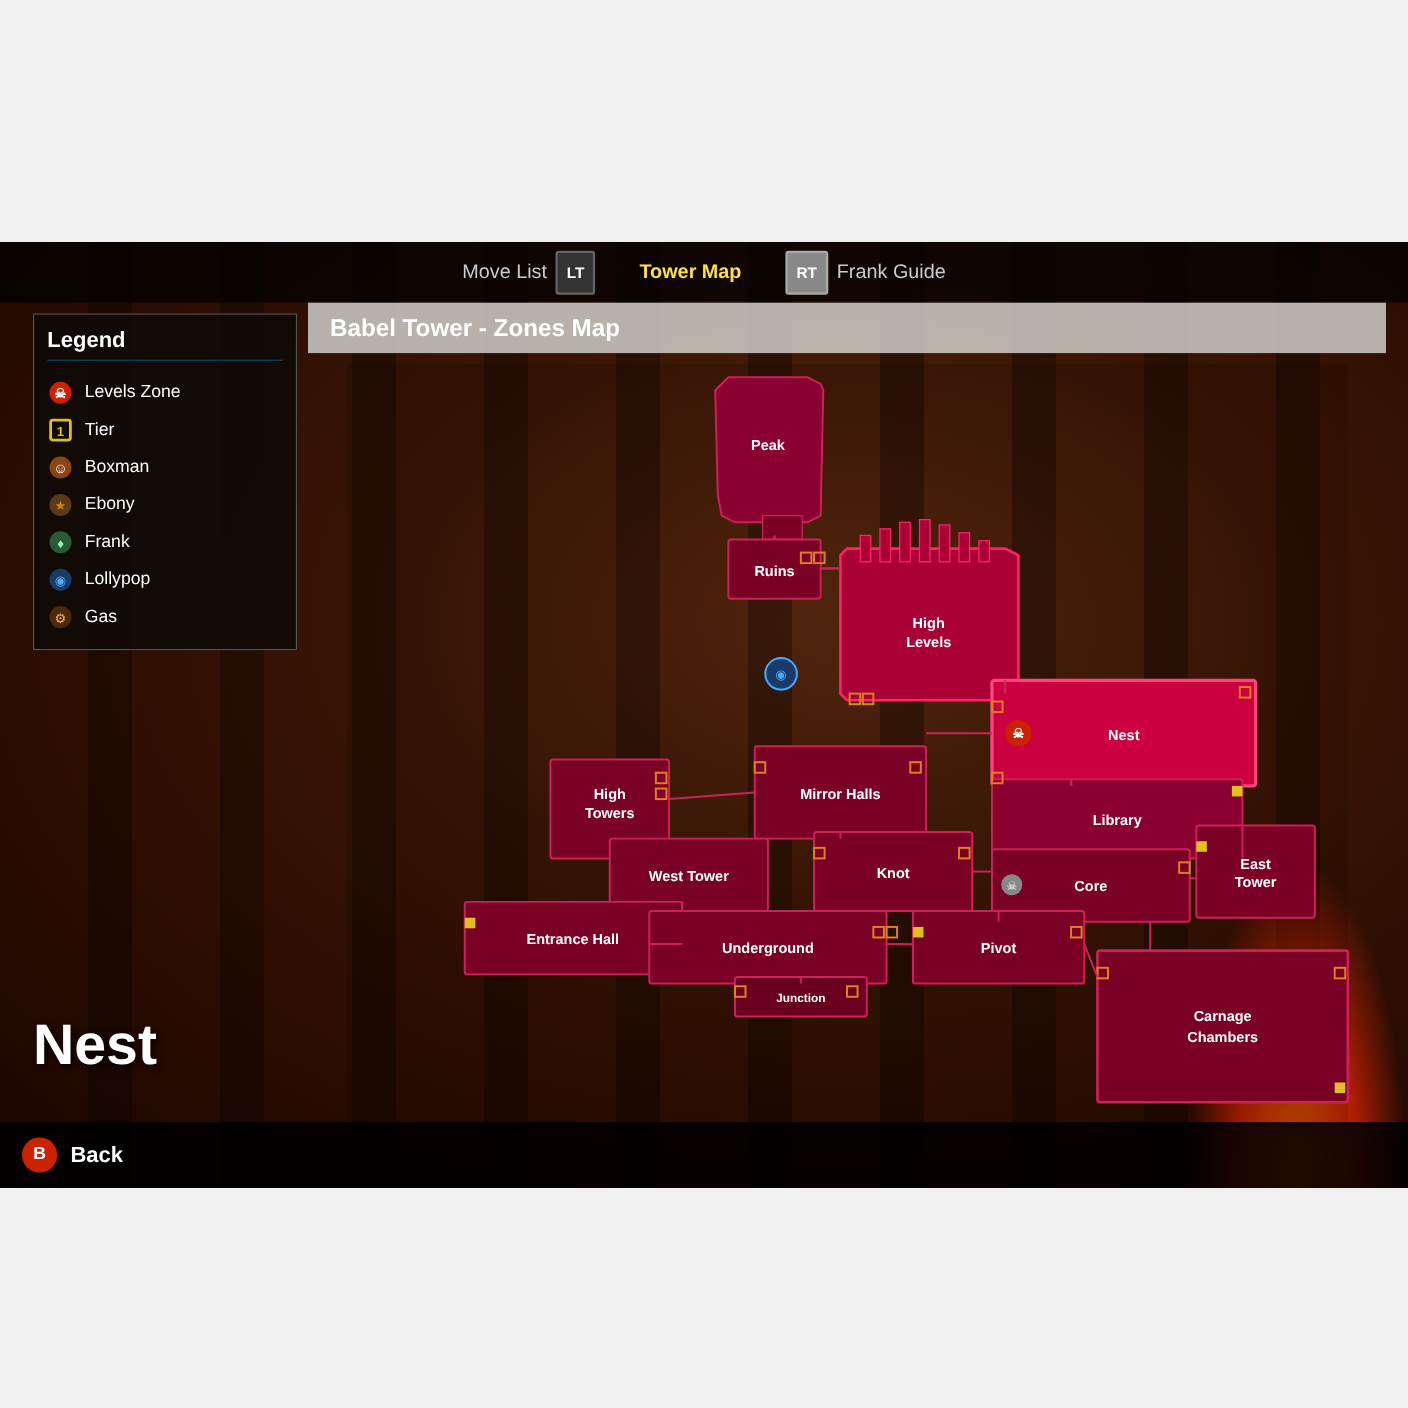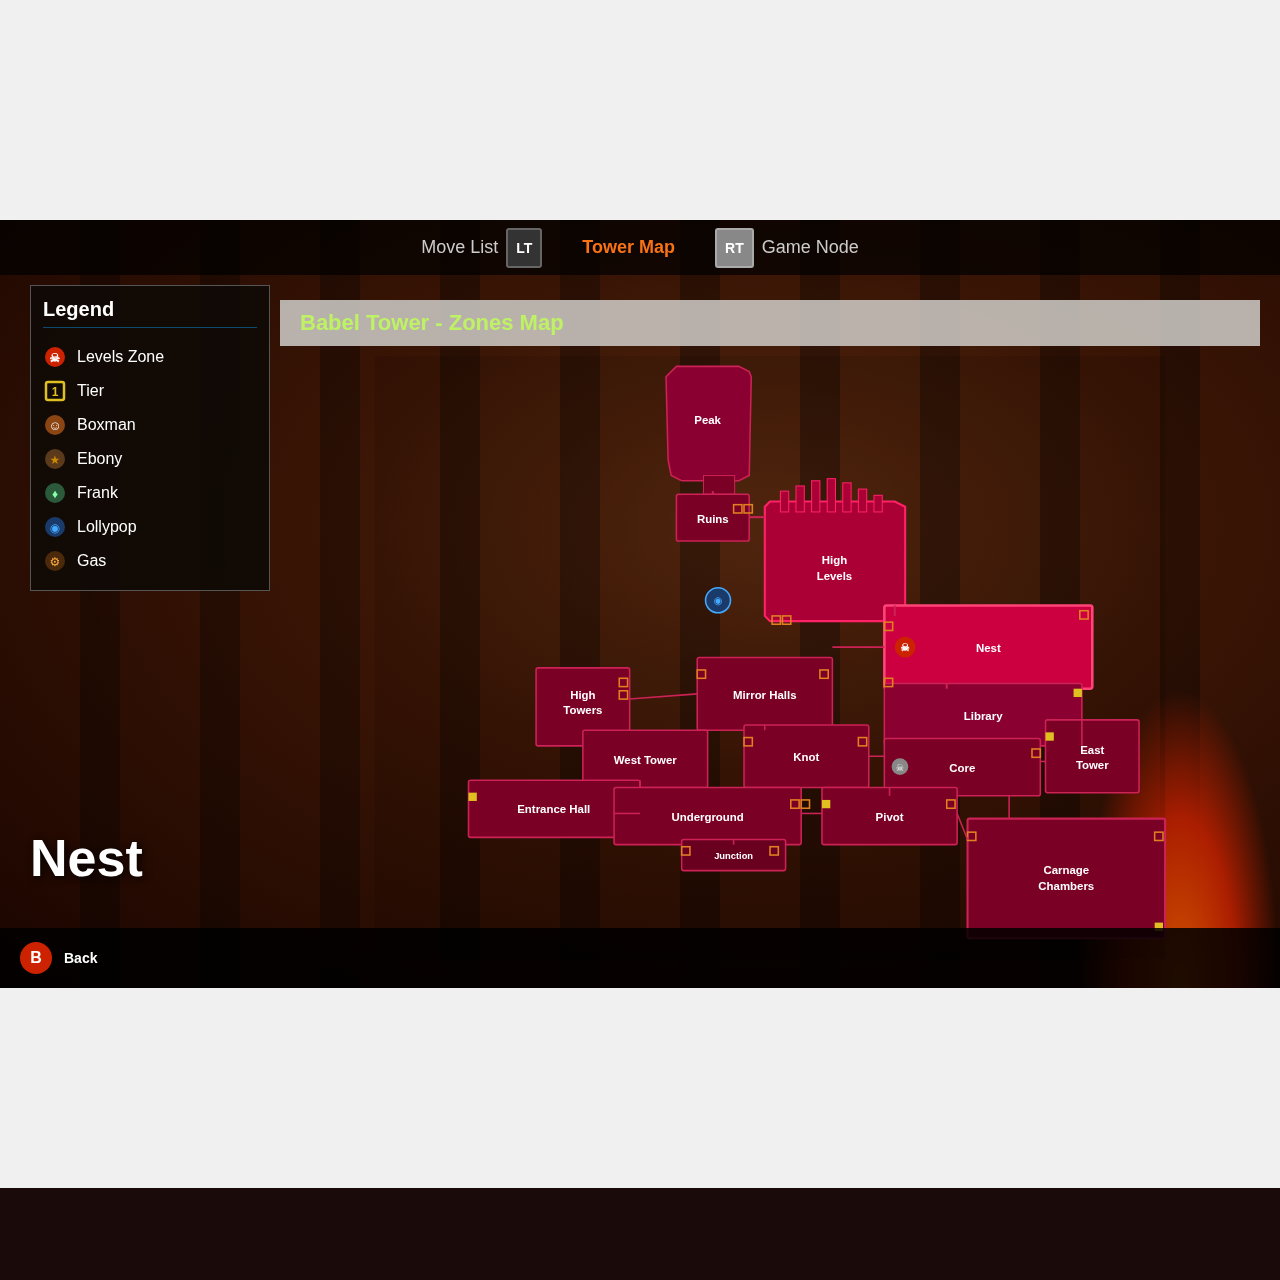--- a/index.html
+++ b/index.html
@@ -15,21 +15,21 @@
     
     .top-white {
       width: 100%;
       height: 220px;
       background: #f0f0f0;
     }
 
     
     .game-area {
       width: 100%;
-      height: 768px;
+      height: 860px;
       position: relative;
       background: #2a0a05;
       overflow: hidden;
     }
 
     
     .bg-texture {
       position: absolute;
       inset: 0;
       background: 
@@ -81,21 +81,21 @@
 
     .nav-item {
       display: flex;
       align-items: center;
       gap: 8px;
       color: #ccc;
       font-size: 18px;
     }
 
     .nav-item.active {
-      color: #f97316;
+      color: #fde047;
       font-weight: bold;
     }
 
     .nav-button {
       background: #888;
       border: 2px solid #aaa;
       color: white;
       font-weight: bold;
       font-size: 14px;
       padding: 10px 8px;
@@ -167,23 +167,22 @@
       right: 20px;
       bottom: 60px;
       z-index: 10;
     }
 
     .map-title-bar {
       background: rgba(200, 195, 190, 0.9);
       padding: 10px 20px;
       font-size: 22px;
       font-weight: bold;
-      color: #bef264;
+      color: #ffffff;
       margin-bottom: 10px;
-      margin-top: 25px;
     }
 
     
     .tower-map-svg {
       width: 100%;
       height: calc(100% - 50px);
     }
 
     
     .bottom-bar {
@@ -208,21 +207,21 @@
       display: flex;
       align-items: center;
       justify-content: center;
       color: white;
       font-weight: bold;
       font-size: 16px;
     }
 
     .back-label {
       color: white;
-      font-size: 14px;
+      font-size: 20px;
       font-weight: bold;
     }
 
     
     .bottom-white {
       width: 100%;
       height: 200px;
       background: #f0f0f0;
     }
 
@@ -255,21 +254,21 @@
   <div class="nav-bar">
     <div class="nav-item">
       <span>Move List</span>
       <span class="nav-button dark">LT</span>
     </div>
     <div class="nav-item active">
       <span>Tower Map</span>
     </div>
     <div class="nav-item">
       <span class="nav-button">RT</span>
-      <span>Game Node</span>
+      <span>Frank Guide</span>
     </div>
   </div>
 
   <div class="legend-panel">
     <div class="legend-title">Legend</div>
 
     <div class="legend-item">
       <div class="legend-icon">
         <svg width="22" height="22" viewBox="0 0 22 22">
             <circle cx="11" cy="11" r="10" fill="#cc2200"></circle>

